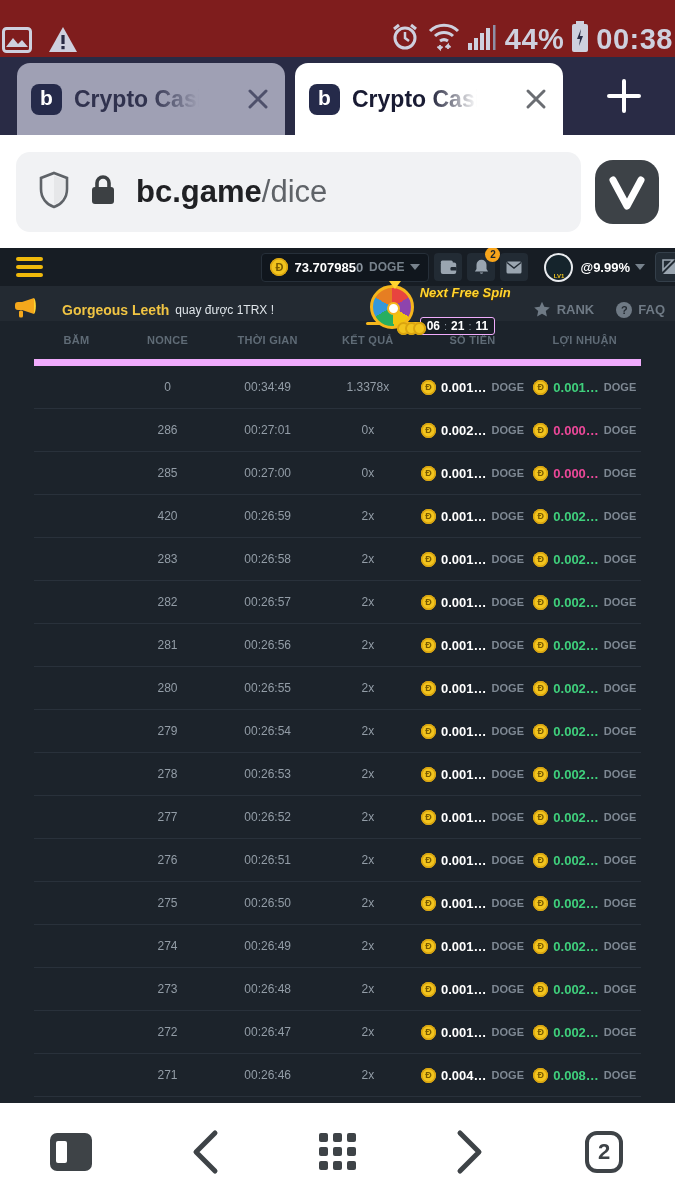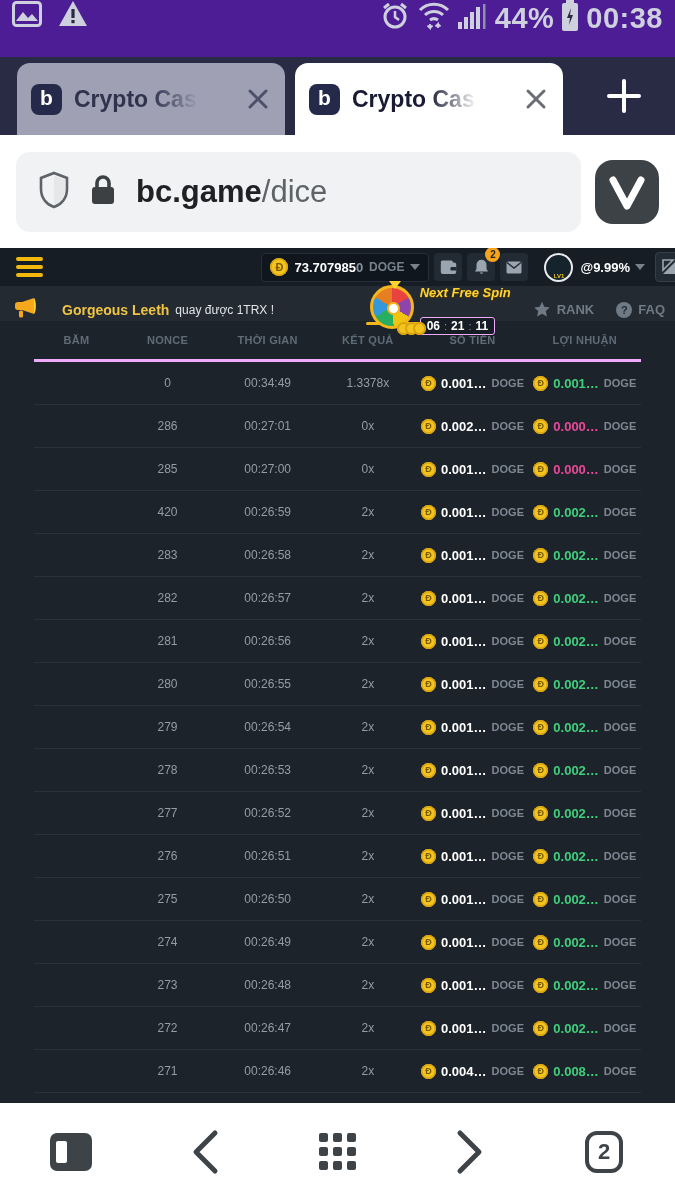--- a/index.html
+++ b/index.html
@@ -1,20 +1,20 @@
 <!DOCTYPE html>
 <html><head>
 <meta charset="utf-8">
 <style>
   html,body{margin:0;padding:0;}
   body{width:675px;height:1200px;overflow:hidden;font-family:"Liberation Sans",sans-serif;background:#1c232b;-webkit-font-smoothing:antialiased;}
   .col{display:flex;flex-direction:column;height:1200px;}
 
   
-  .statusbar{height:57px;background:#4c1d95;display:flex;align-items:flex-start;padding:0 12px;box-sizing:border-box;color:#ced0de;}
+  .statusbar{height:57px;background:#7f1d1d;display:flex;align-items:flex-end;padding:0 2px;box-sizing:border-box;color:#ced0de;}
   .sb-left{display:flex;align-items:center;gap:16px;}
   .sb-right{margin-left:auto;display:flex;align-items:center;gap:7px;}
   .sb-text{font-size:29px;font-weight:bold;letter-spacing:0.5px;color:#ced0de;}
 
   
   .tabstrip{height:78px;background:#292b45;display:flex;align-items:flex-end;position:relative;}
   .tab{height:72px;border-radius:13px 13px 0 0;display:flex;align-items:center;padding:0 14px;box-sizing:border-box;}
   .tab.inactive{background:#9fa0b4;width:268px;margin-left:17px;}
   .tab.active{background:#ffffff;width:268px;margin-left:10px;z-index:2;}
   .favicon{width:31px;height:31px;border-radius:8px;background:#252a4a;color:#fff;display:flex;align-items:center;justify-content:center;font-weight:bold;font-size:21px;flex:none;}
@@ -71,21 +71,21 @@
   .timer b{font-size:12px;color:#ffffff;font-weight:bold;}
   .timer i{font-style:normal;font-size:11px;color:#8a949e;}
   .ann-link{display:flex;align-items:center;gap:6px;margin-left:22px;color:#6f7a85;font-size:13px;font-weight:bold;white-space:nowrap;}
   .faq-circle{width:16px;height:16px;border-radius:50%;background:#6f7a85;color:#232a32;font-size:11px;font-weight:bold;display:flex;align-items:center;justify-content:center;}
 
   
   .table-section{flex:1;background:#1c232b;position:relative;overflow:hidden;}
   .tab-indicator{position:absolute;top:1px;left:366px;width:96px;height:3px;background:#f5b61c;border-radius:2px;}
   .table-wrap{margin:0 34px;}
   .t-row{display:grid;grid-template-columns:14% 16% 17% 16% 18.5% 18.5%;align-items:center;height:42px;border-bottom:1px solid #29313b;}
-  .t-head{height:38px;border-bottom:3px solid #f0abfc;}
+  .t-head{height:38px;border-bottom:7px solid #f0abfc;}
   .t-head span{font-size:11px;font-weight:bold;color:#5f6b76;text-align:center;letter-spacing:0.3px;}
   .t-cell{text-align:center;font-size:12px;color:#939da7;}
   .t-amount{display:flex;align-items:center;justify-content:center;gap:5px;}
   .amt-num{font-size:13px;font-weight:bold;color:#ffffff;}
   .amt-cur{font-size:11px;font-weight:bold;color:#7e8893;}
   .amt-num.win{color:#3fd07c;}
   .amt-num.loss{color:#ec4899;}
   .row-clip{height:30px;overflow:hidden;}
   .row-clip .t-row{height:60px;border-bottom:none;}
 

